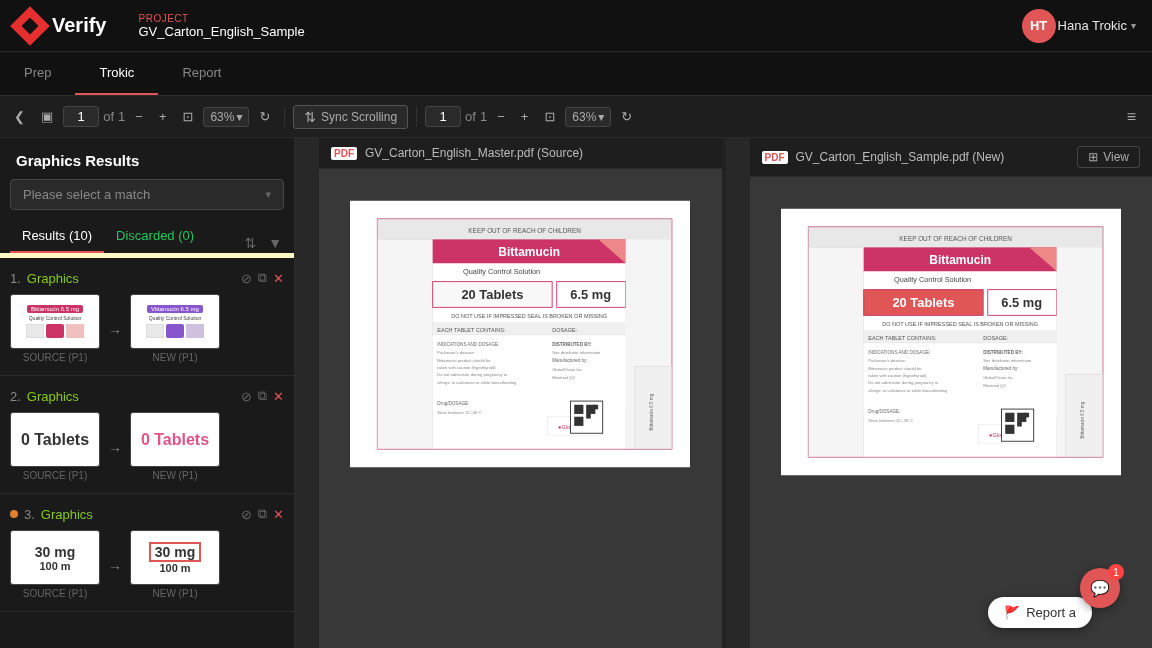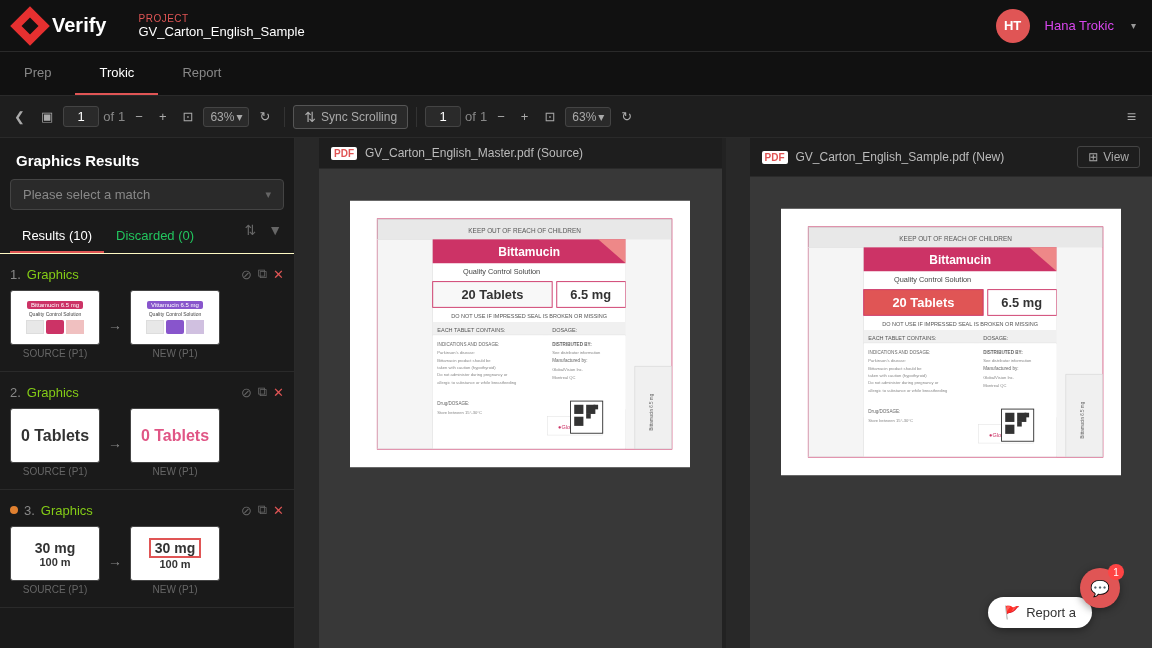--- a/index.html
+++ b/index.html
@@ -6,23 +6,23 @@
     body { background: #1a1a1a; color: #ccc; font-family: -apple-system, BlinkMacSystemFont, 'Segoe UI', sans-serif; font-size: 13px; height: 648px; overflow: hidden; display: flex; flex-direction: column; }
 
     
     .topbar { background: #111; display: flex; align-items: center; justify-content: space-between; padding: 0 16px; height: 52px; border-bottom: 1px solid #2a2a2a; flex-shrink: 0; }
     .logo { display: flex; align-items: center; gap: 8px; color: #fff; font-size: 20px; font-weight: 700; }
     .logo-diamond { width: 28px; height: 28px; background: #e63030; transform: rotate(45deg); display: flex; align-items: center; justify-content: center; flex-shrink: 0; }
     .logo-diamond-inner { width: 12px; height: 12px; background: #111; transform: rotate(0deg); }
     .project-info { display: flex; flex-direction: column; margin-left: 32px; }
     .project-label { color: #e05555; font-size: 10px; text-transform: uppercase; letter-spacing: 0.5px; }
     .project-name { color: #fff; font-size: 13px; }
-    .user-area { display: flex; align-items: center; gap: 15px; }
+    .user-area { display: flex; align-items: center; gap: 2px; }
     .avatar { width: 34px; height: 34px; border-radius: 50%; background: #e05555; color: #fff; font-weight: 700; display: flex; align-items: center; justify-content: center; font-size: 13px; }
-    .username { color: #d946ef; font-size: 13px; }
+    .username { color: #e5e5e5; font-size: 13px; }
     .chevron-down { color: #999; margin-left: 2px; font-size: 10px; }
 
     
     .navtabs { background: #111; display: flex; align-items: center; height: 44px; border-bottom: 1px solid #2a2a2a; flex-shrink: 0; padding: 0 0; }
     .navtab { padding: 0 24px; height: 100%; display: flex; align-items: center; color: #888; cursor: pointer; font-size: 13px; border-bottom: 2px solid transparent; }
     .navtab.active { color: #fff; border-bottom: 2px solid #e05555; }
 
     
     .toolbar { background: #1e1e1e; display: flex; align-items: center; height: 42px; border-bottom: 1px solid #2a2a2a; flex-shrink: 0; padding: 0 8px; gap: 4px; }
     .toolbar-sep { width: 1px; height: 20px; background: #333; margin: 0 4px; }
@@ -38,21 +38,21 @@
     .main { display: flex; flex: 1; overflow: hidden; }
 
     
     .sidebar { width: 295px; background: #1a1a1a; border-right: 1px solid #2a2a2a; display: flex; flex-direction: column; flex-shrink: 0; overflow-y: auto; }
     .sidebar-title { font-size: 15px; font-weight: 600; color: #fff; padding: 14px 16px 10px; }
     .match-dropdown { margin: 0 10px 10px; position: relative; }
     .match-dropdown-btn { width: 100%; background: #2a2a2a; border: 1px solid #444; color: #888; padding: 7px 12px; border-radius: 4px; text-align: right; cursor: pointer; display: flex; justify-content: space-between; align-items: center; font-size: 13px; }
     .match-dropdown-btn .arrow { color: #666; font-size: 11px; }
 
     
-    .result-tabs { display: flex; align-items: flex-start; border-bottom: 1px solid #fef9c3; padding: 0 10px; gap: 0; }
+    .result-tabs { display: flex; align-items: flex-end; border-bottom: 5px solid #fef9c3; padding: 0 10px; gap: 0; }
     .result-tab { padding: 8px 12px; font-size: 13px; color: #22c55e; cursor: pointer; border-bottom: 2px solid transparent; }
     .result-tab.active { color: #fff; border-bottom: 2px solid #e05555; }
     .result-tab-actions { margin-left: auto; display: flex; gap: 8px; align-items: center; }
     .tab-action-btn { background: none; border: none; color: #666; cursor: pointer; font-size: 14px; padding: 2px; }
 
     
     .result-items { flex: 1; overflow-y: auto; }
     .result-item { border-bottom: 1px solid #2a2a2a; padding: 12px 10px; }
     .result-item-header { display: flex; align-items: center; margin-bottom: 8px; }
     .result-item-num { color: #888; font-size: 13px; margin-right: 6px; }

